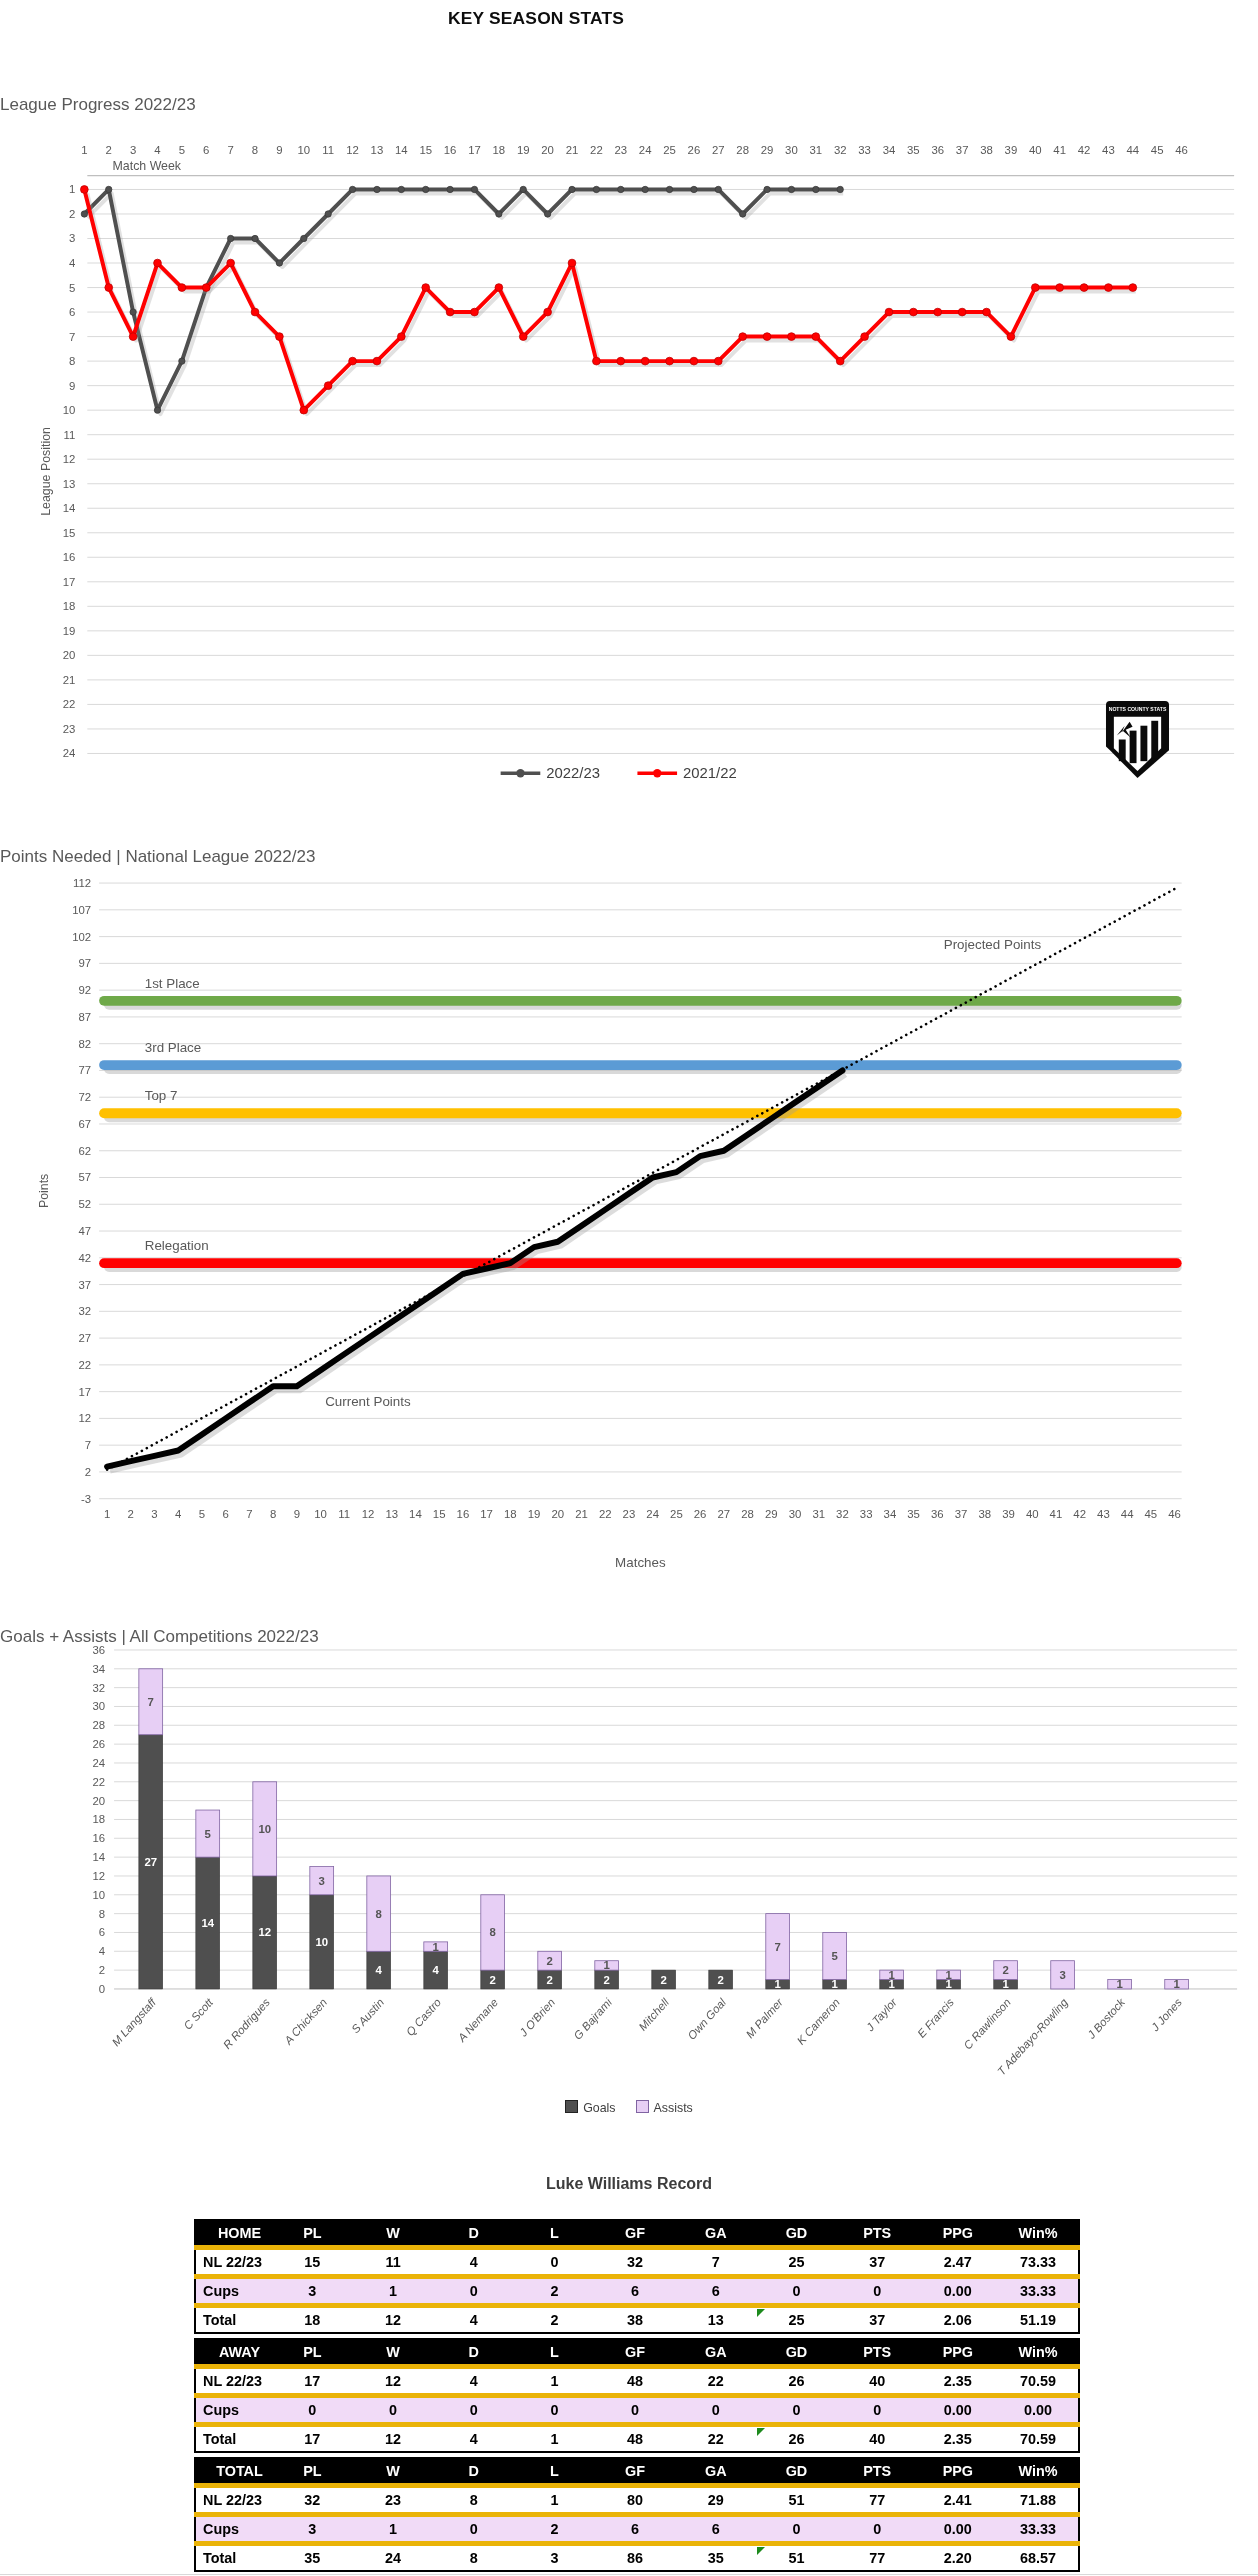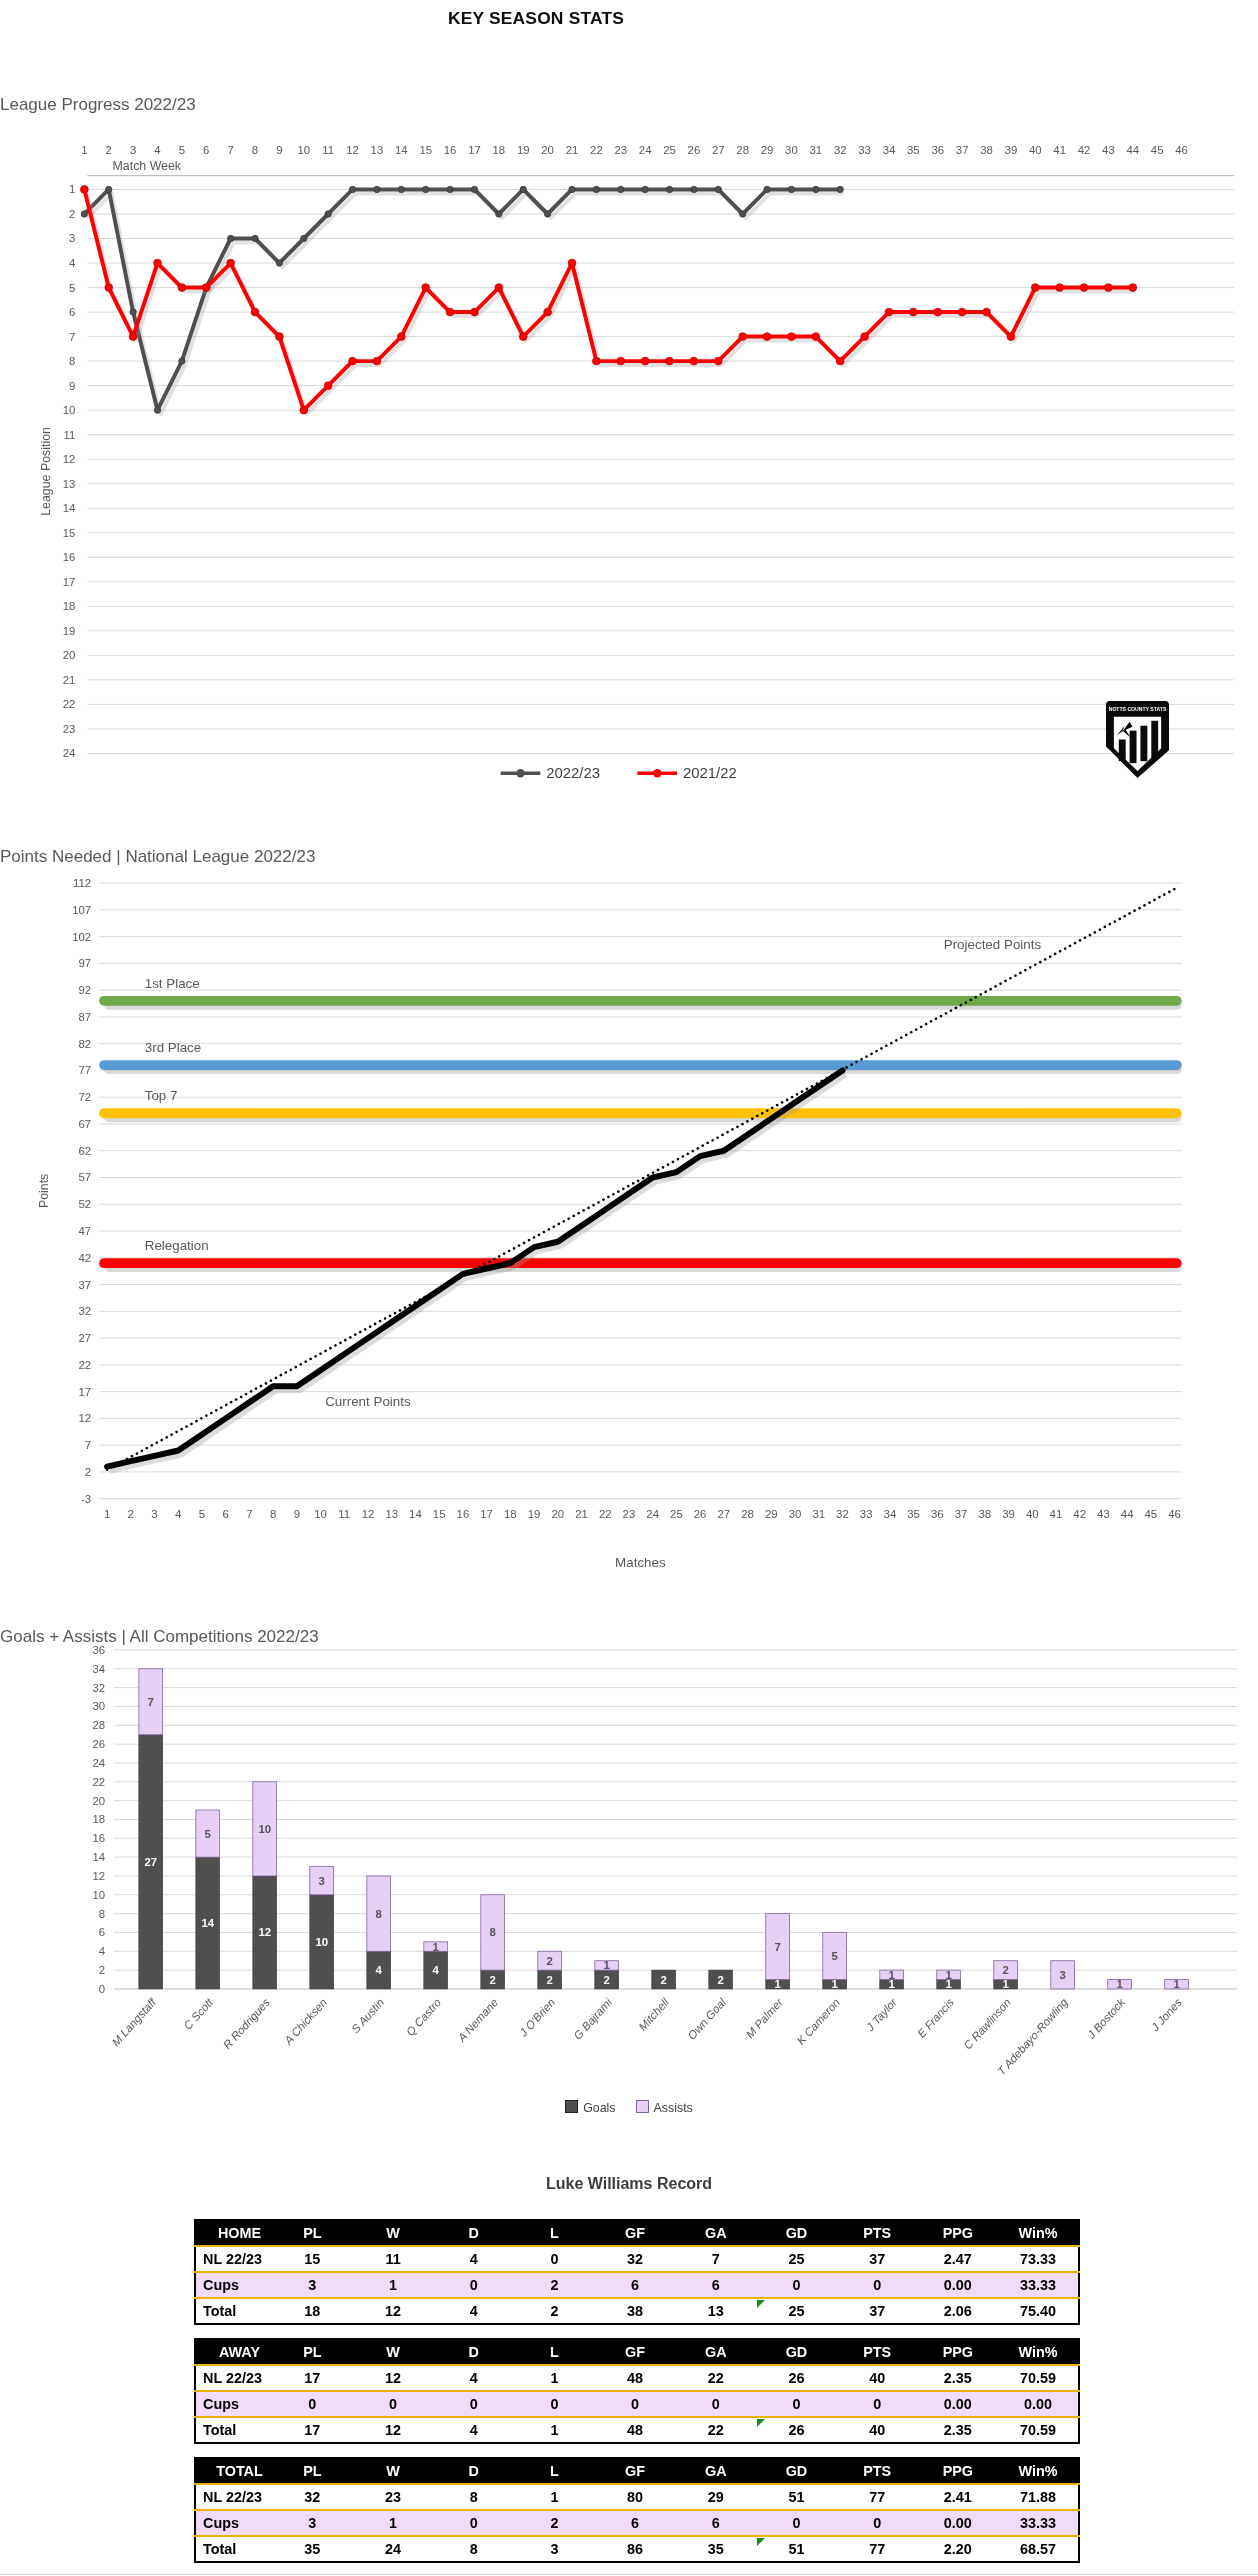--- a/index.html
+++ b/index.html
@@ -12,21 +12,21 @@
   .legend3 .sw{display:inline-block;width:11px;height:11px;margin-right:5px;vertical-align:-1px;}
   .sw-goals{background:#4f4f4f;border:1px solid #222;}
   .sw-assists{background:#E7CFF5;border:1px solid #8064A2;}
   .tables-title{top:2175px;left:0;width:1258px;text-align:center;font-size:16px;font-weight:600;color:#3d3d3d;}
   .rec-table{position:absolute;left:194px;width:886px;border-collapse:collapse;table-layout:fixed;
              border:2px solid #000;font-size:14.4px;font-weight:bold;color:#000;}
   .rec-table th,.rec-table td{height:24px;padding:0;text-align:center;overflow:hidden;white-space:nowrap;}
   .rec-table thead th{background:#000;color:#fff;text-align:center;}
   .rec-table td:first-child,.rec-table th:first-child{text-align:left;padding-left:7px;width:65px;}
   .rec-table thead th:first-child{text-align:center;padding-left:11px;}
-  .rec-table tbody tr{border-top:2px solid #eab308;}
+  .rec-table tbody tr{border-top:5px solid #eab308;}
   .rec-table tr.row-cups{background:#F1DBF7;}
   .rec-table td{position:relative;}
   .flag{position:absolute;top:1px;left:1px;width:0;height:0;border-top:8px solid #1d8a1d;border-right:8px solid transparent;}
   .bottom-line{top:2574px;left:0;width:1258px;height:1px;background:#d9d9d9;}
   .logo{top:700px;left:1105px;width:65px;height:79px;}
 </style>
 </head>
 <body>
 
 <div class="abs page-title">KEY SEASON STATS</div>
@@ -533,21 +533,21 @@
           <td>Total</td>
           <td>18</td>
           <td>12</td>
           <td>4</td>
           <td>2</td>
           <td>38</td>
           <td>13</td>
           <td>25<span class="flag"></span></td>
           <td>37</td>
           <td>2.06</td>
-          <td>75.40</td>
+          <td>51.19</td>
         </tr>
       </tbody>
     </table>
     <table class="rec-table" style="top: 2338px;">
       <thead>
         <tr>
           <th>AWAY</th>
           <th>PL</th>
           <th>W</th>
           <th>D</th>

